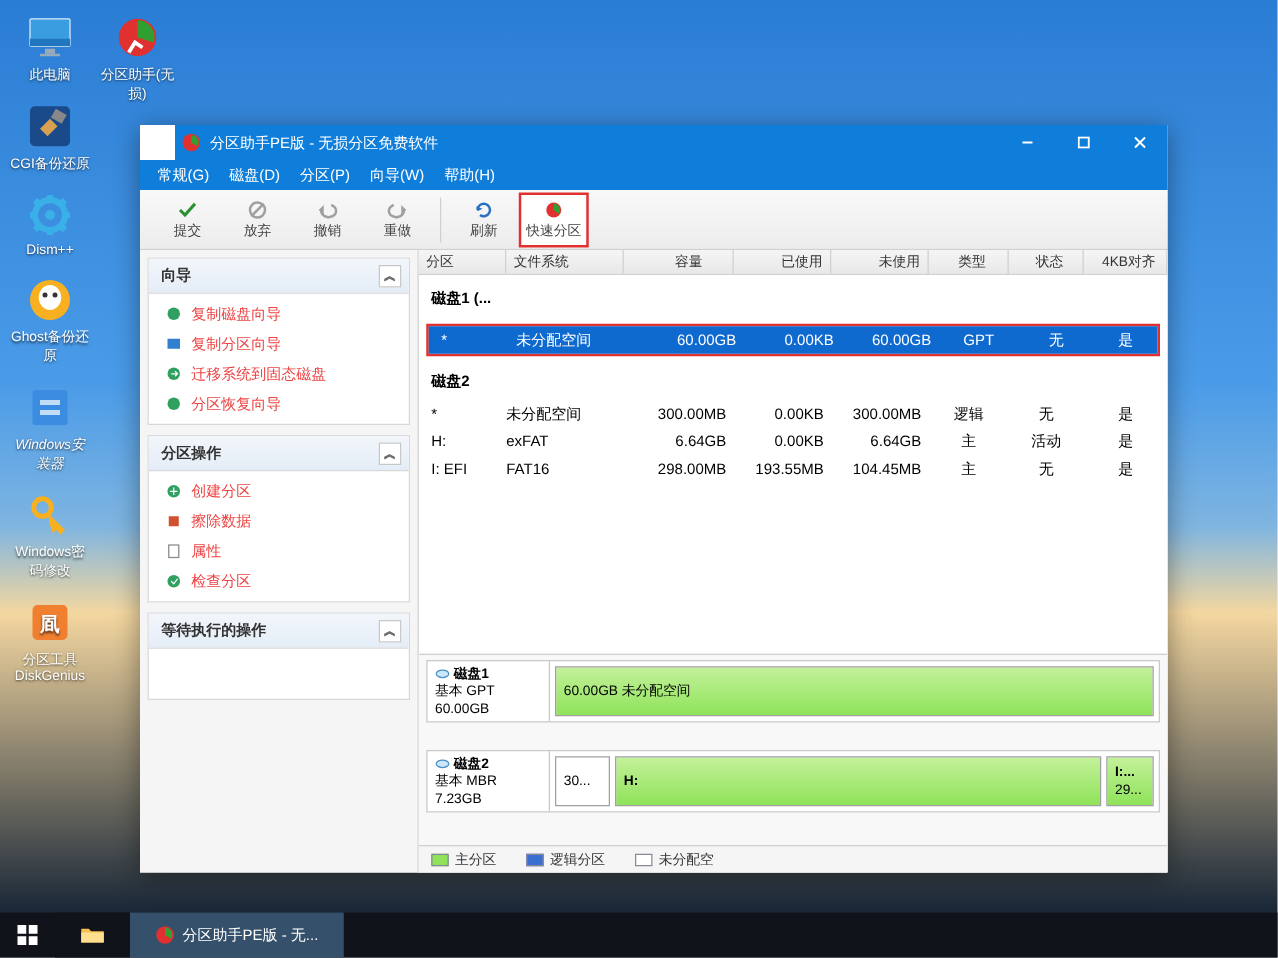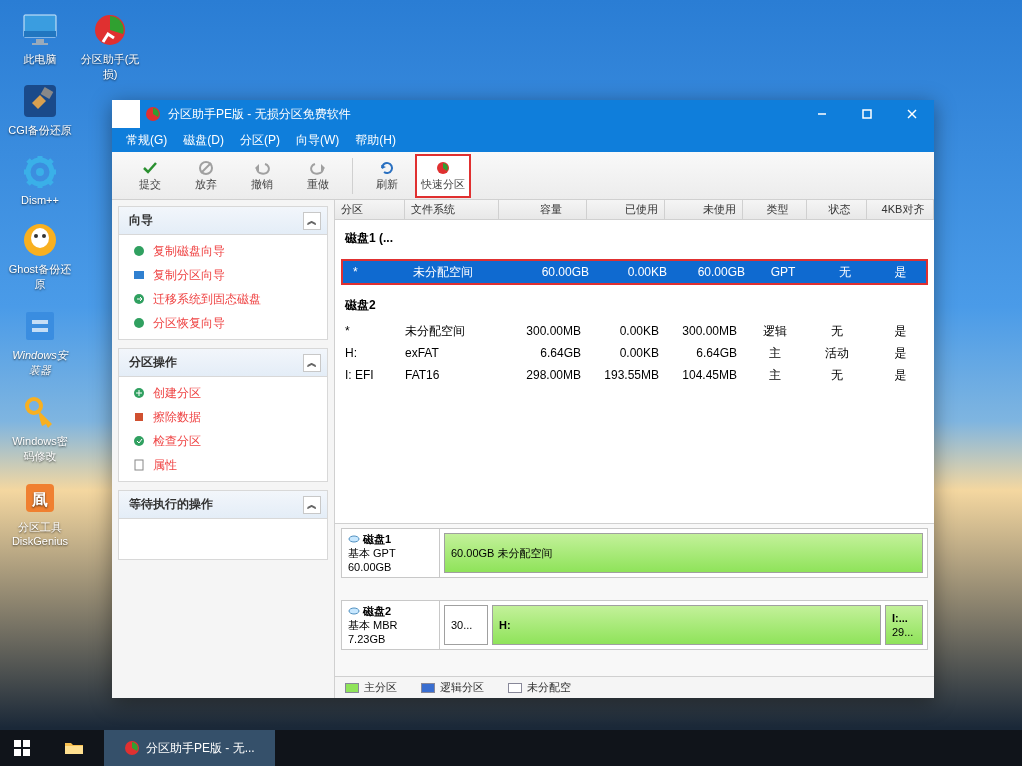--- a/index.html
+++ b/index.html
@@ -322,33 +322,33 @@
               <span class="picon">
                 <svg width="14" height="14">
                   <rect x="3" y="3" width="8" height="8" fill="#d05030"></rect>
                 </svg>
               </span>
               <span>擦除数据</span>
             </div>
           <div class="panel-item">
               <span class="picon">
                 <svg width="14" height="14">
+                  <rect x="3" y="2" width="8" height="10" fill="#fff" stroke="#888"></rect>
+                </svg>
+              </span>
+              <span>属性</span>
+            </div>
+          <div class="panel-item">
+              <span class="picon">
+                <svg width="14" height="14">
                   <circle cx="7" cy="7" r="5" fill="#30a060"></circle>
                   <path d="M5 7l2 2 3-4" stroke="#fff" fill="none"></path>
                 </svg>
               </span>
               <span>检查分区</span>
-            </div>
-          <div class="panel-item">
-              <span class="picon">
-                <svg width="14" height="14">
-                  <rect x="3" y="2" width="8" height="10" fill="#fff" stroke="#888"></rect>
-                </svg>
-              </span>
-              <span>属性</span>
             </div>
         </div>
       </div>
       <div class="panel">
         <div class="panel-head">
             <span>等待执行的操作</span>
             <span class="panel-toggle">︽</span>
           </div>
         <div class="panel-body" style="height:40px;"></div>
       </div>

